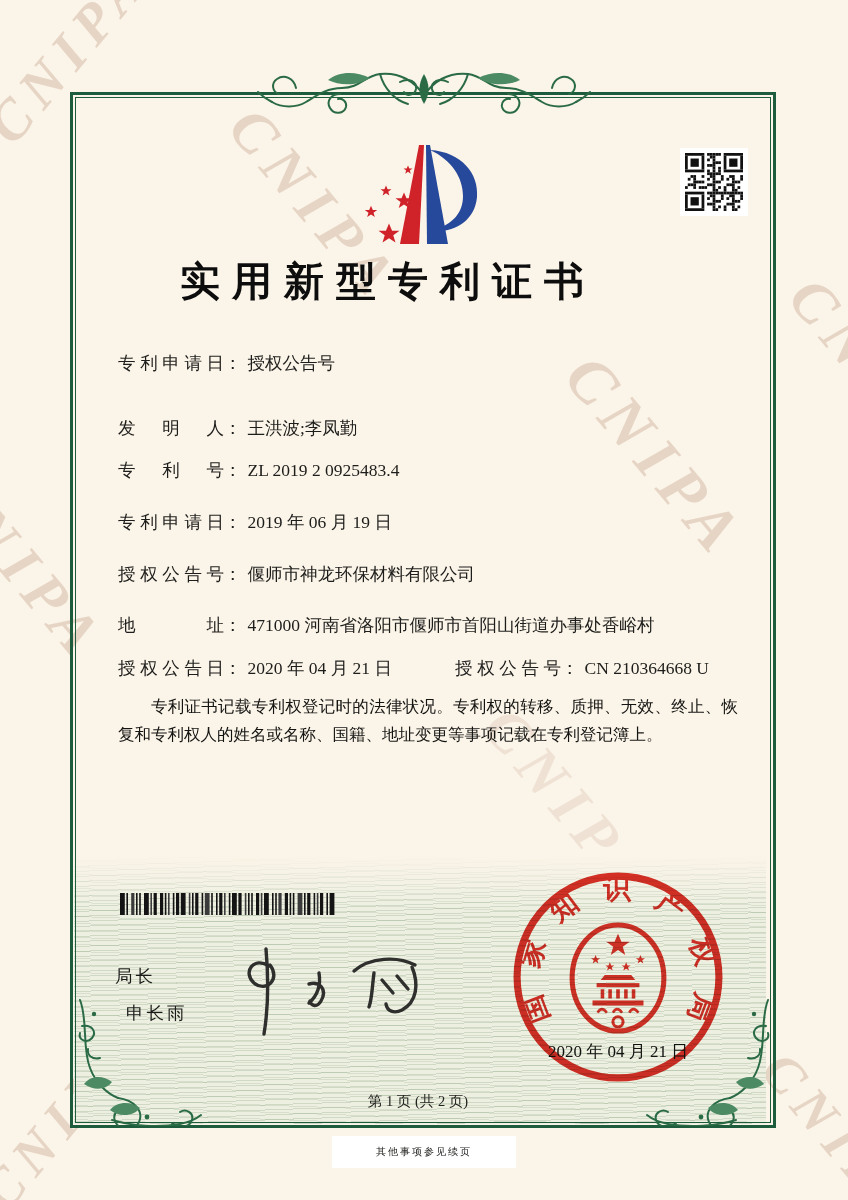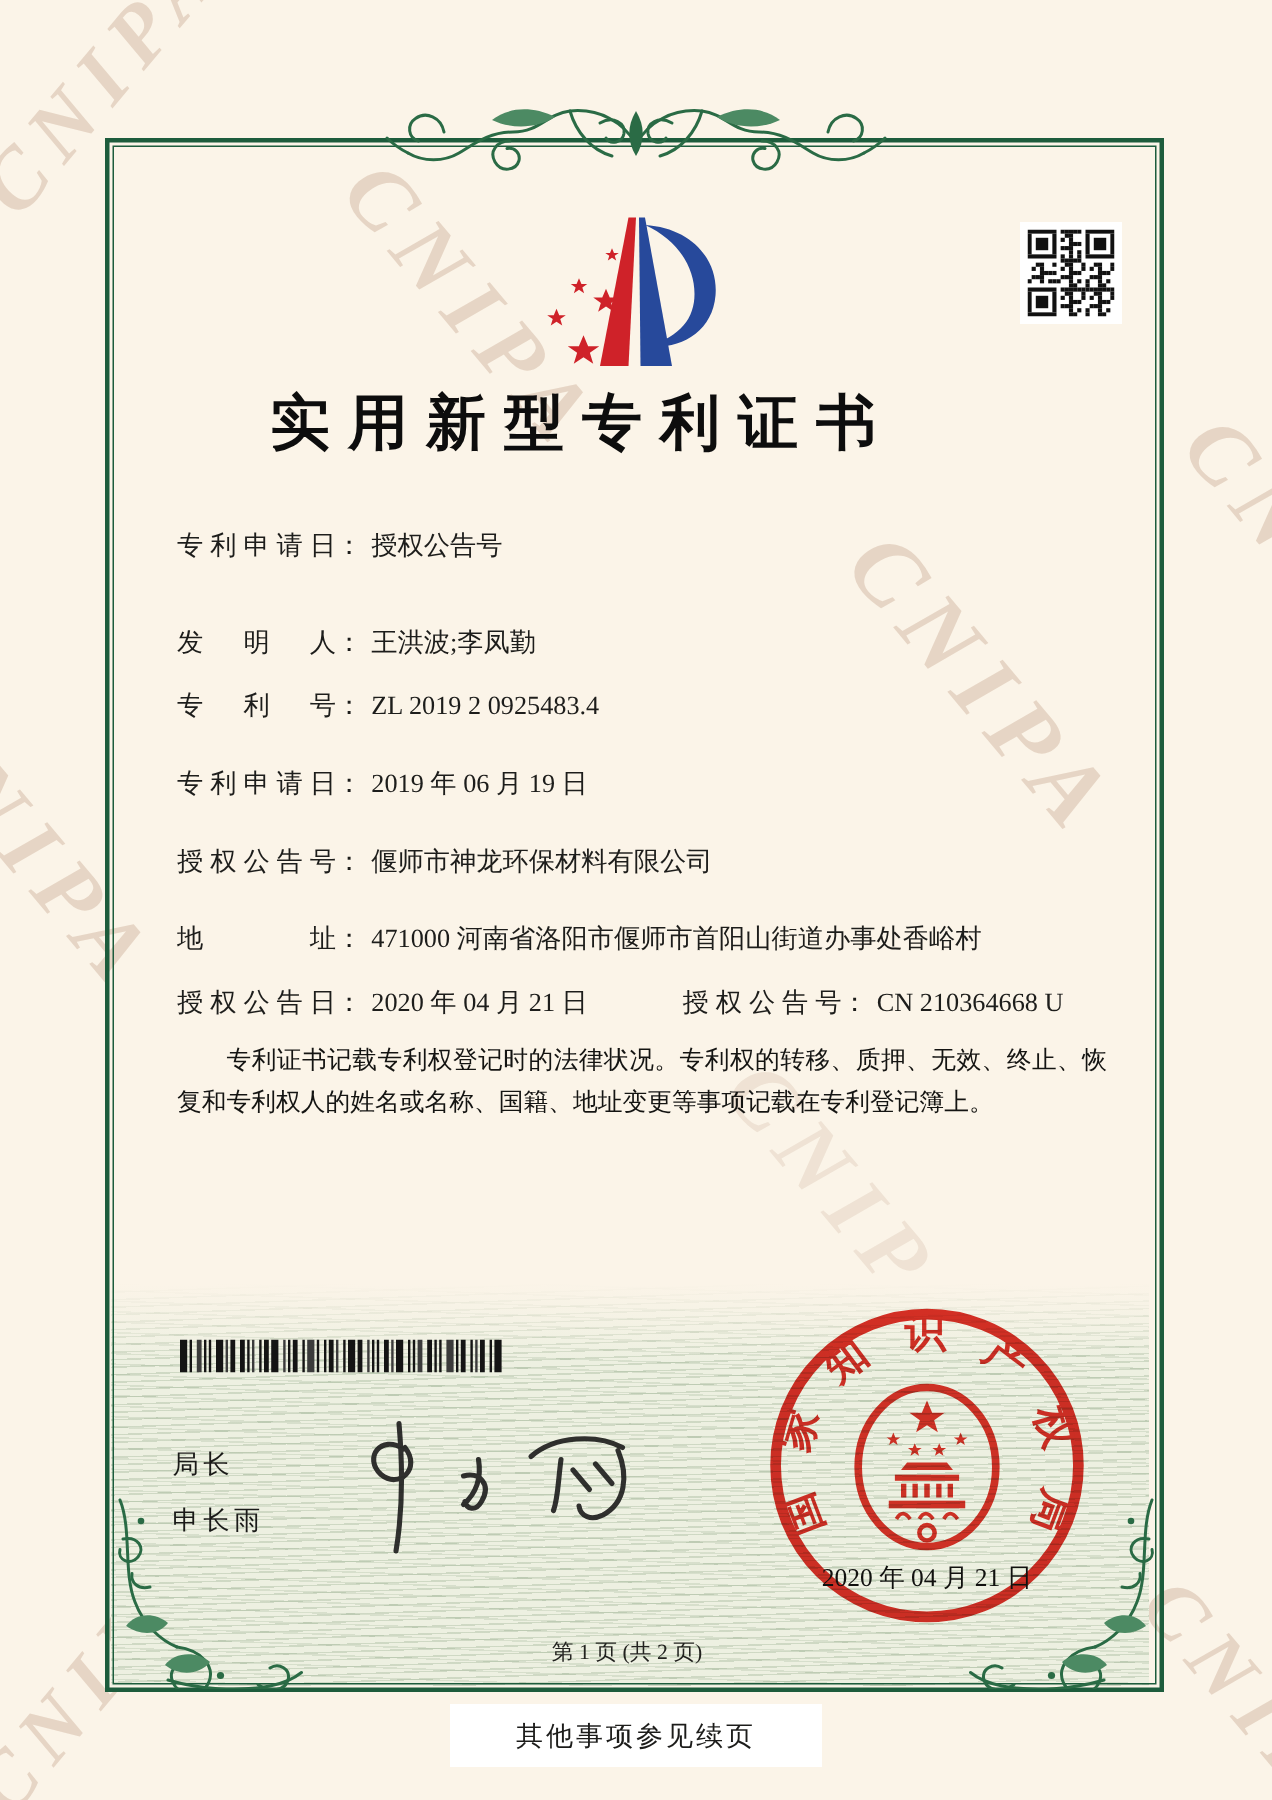--- a/index.html
+++ b/index.html
@@ -45,29 +45,29 @@
   .colon{display:inline-block;}
   .val{margin-left:6px;}
   .grant{position:absolute;left:337px;top:0;white-space:nowrap;}
   
   .body-text{position:absolute;left:118px;top:693px;width:620px;z-index:5;
              font-size:16.5px;line-height:27.5px;text-align:justify;color:#141412;}
   .body-text p{margin:0;text-indent:2em;}
   
   .barcode{position:absolute;left:120px;top:893px;z-index:5;}
   .sig-label{position:absolute;left:115px;z-index:5;font-size:17.5px;letter-spacing:3px;color:#1a1a18;}
-  .sig-title{top:964px;} .sig-name{top:1001px;}
+  .sig-title{top:964px;} .sig-name{top:1001px;margin-left:11px;}
   .signature{position:absolute;left:222px;top:942px;z-index:6;}
   .seal{position:absolute;left:513px;top:872px;width:210px;height:210px;z-index:5;
         mix-blend-mode:multiply;opacity:.95;}
   .seal-date{position:absolute;left:505px;top:1040px;width:226px;text-align:center;z-index:7;
              font-size:17px;color:#11110f;white-space:nowrap;}
   .page-info{position:absolute;left:0;top:1092px;width:836px;text-align:center;z-index:5;font-size:14.5px;color:#22221f;}
   .cont-note{position:absolute;left:50%;transform:translateX(-50%);top:1136px;z-index:5;
-             background:#ffffff;padding:9px 44px;font-size:18px;letter-spacing:2px;color:#1c1c1a;}
+             background:#ffffff;padding:9px 44px;font-size:10px;letter-spacing:2px;color:#1c1c1a;}
 </style>
 </head>
 <body>
 
 <div class="page">
 
   <div class="wm wm1">CNIPA</div>
   <div class="wm wm2">CNIPA</div>
   <div class="wm wm3">CNIPA</div>
   <div class="wm wm4">CNIPA</div>

